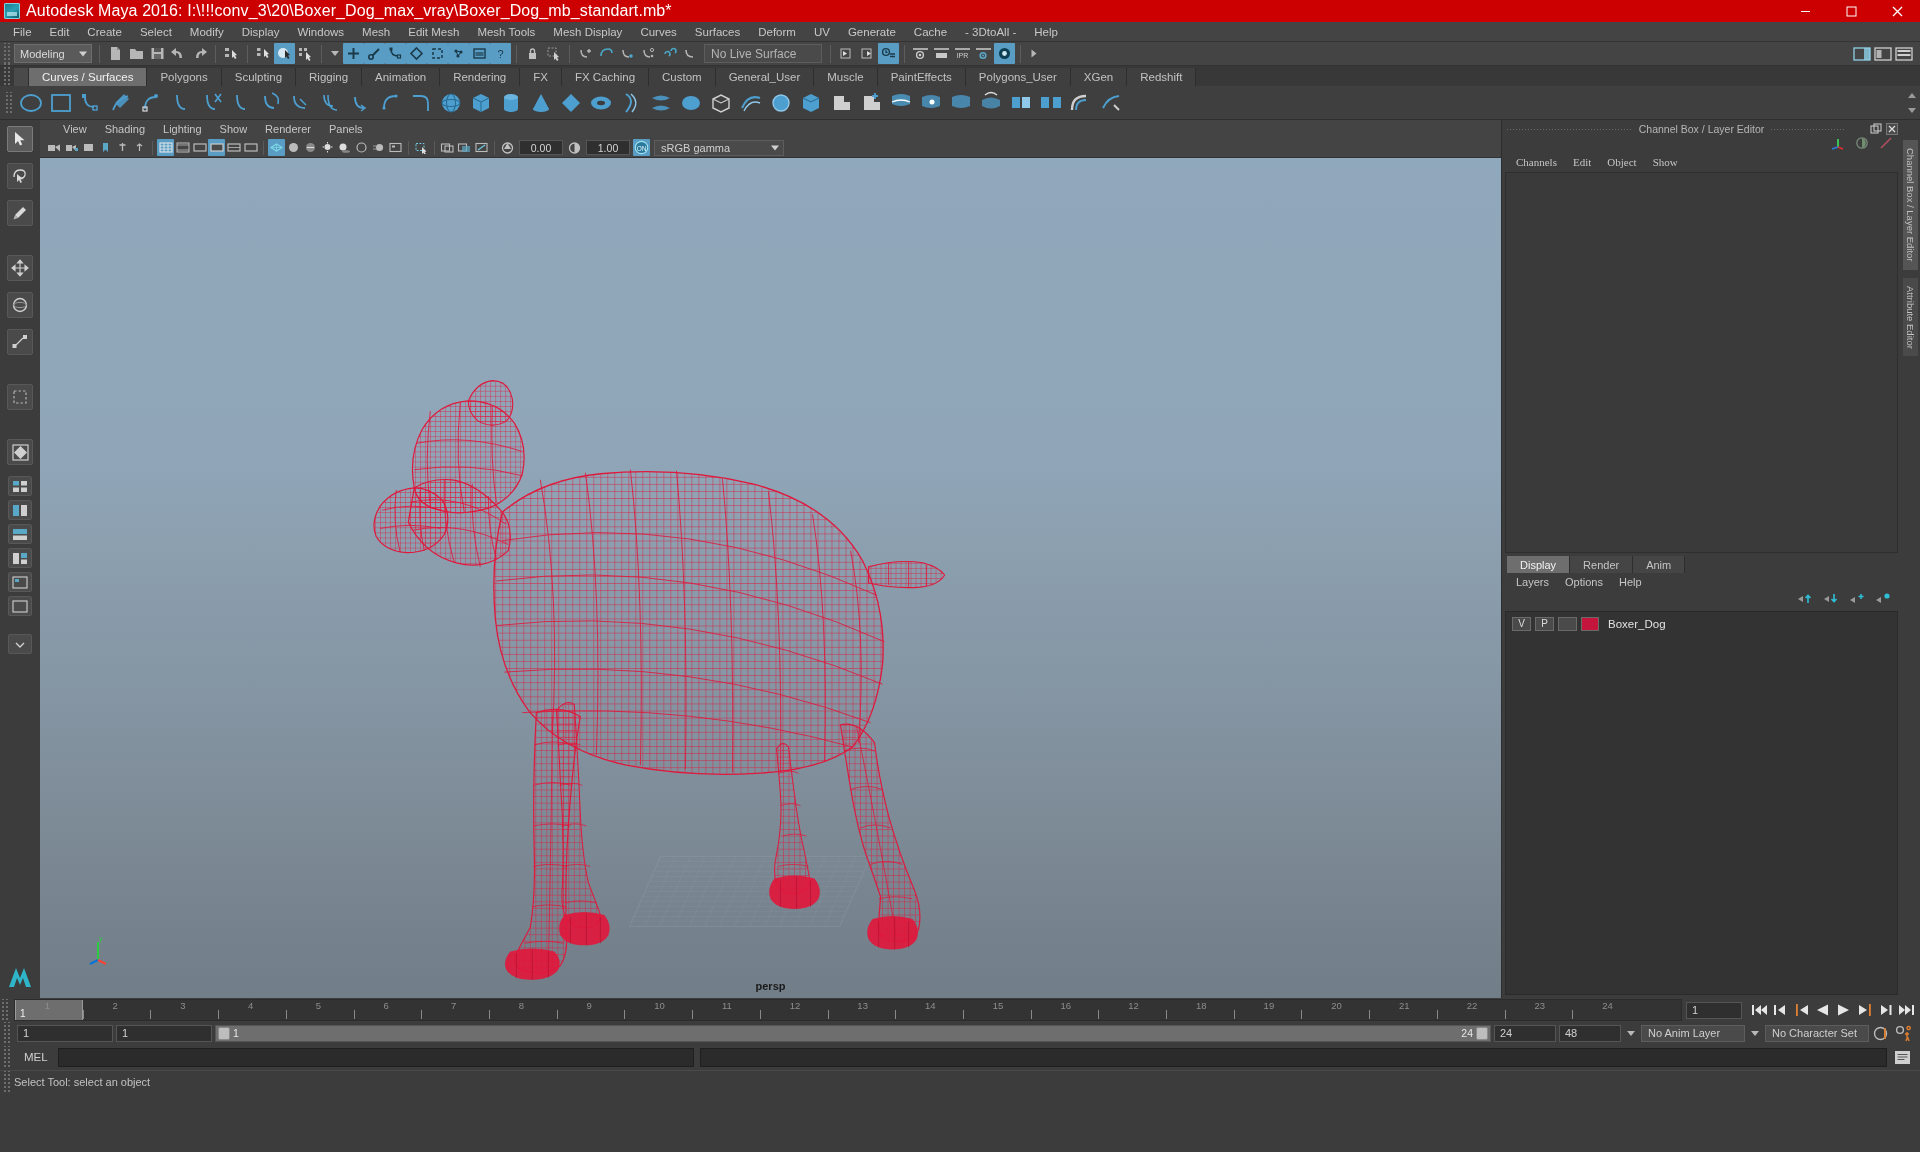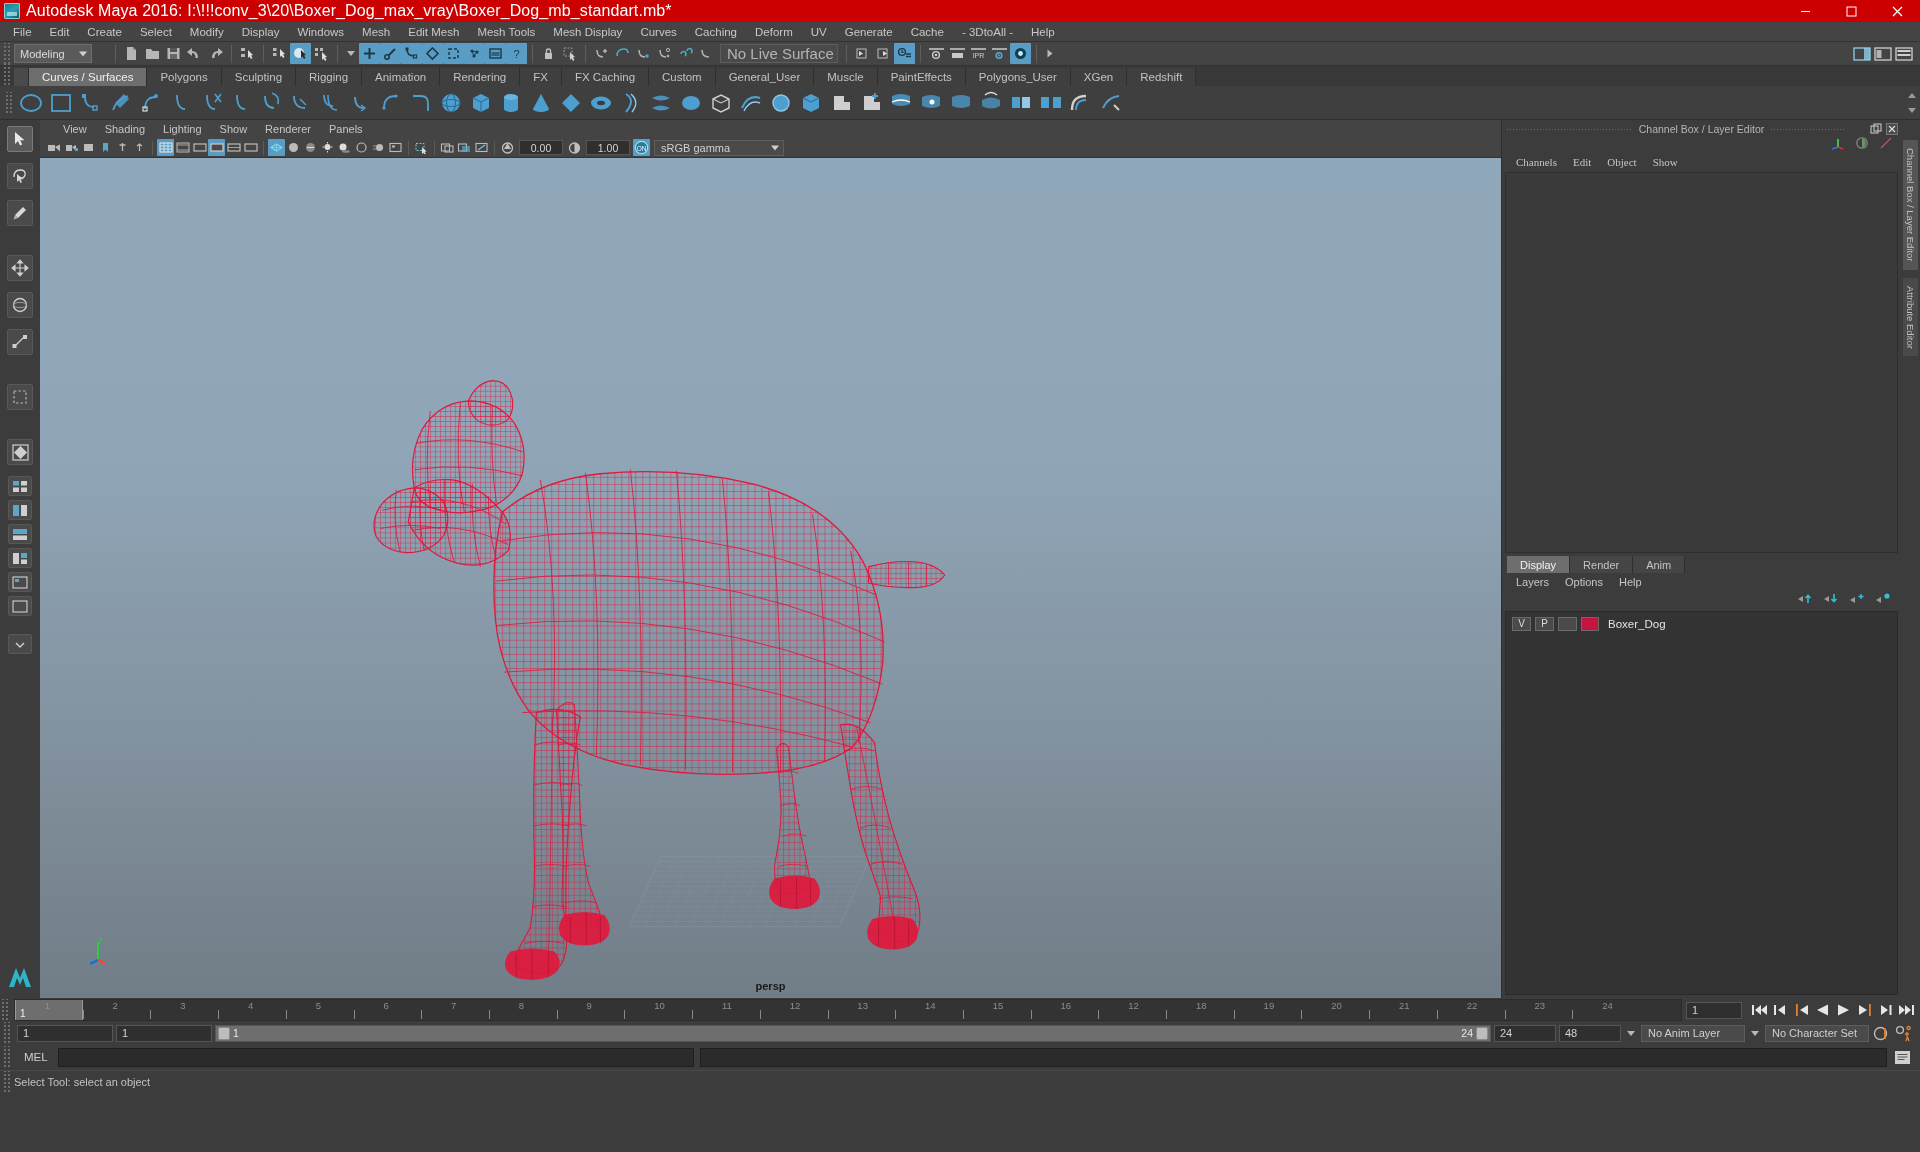--- a/index.html
+++ b/index.html
@@ -55,37 +55,37 @@
   }
   .grip {
     width: 9px; height: 22px; flex: none;
     background-image: radial-gradient(#6e6e6e 1px, transparent 1px);
     background-size: 4px 4px; background-position: 1px 2px;
     margin-right: 3px;
   }
   .mode-select {
     width: 78px; height: 19px; background: #5a5a5a; border: 1px solid #6d6d6d;
     color: #dcdcdc; font-size: 11px; display: flex; align-items: center;
-    padding-left: 5px; position: relative; margin-right:18px;
+    padding-left: 5px; position: relative; margin-right:2px;
   }
   .mode-select .arrow {
     position:absolute; right:4px; top:50%; transform: translateY(-50%);
     width:0; height:0; border-left:4px solid transparent; border-right:4px solid transparent;
     border-top:5px solid #cfcfcf;
   }
   .sep { width:1px; height:18px; background:#5d5d5d; margin: 0 5px; flex:none; }
   .tbtn {
     width: 21px; height: 21px; display:flex; align-items:center; justify-content:center;
     flex: none; border-radius: 1px;
   }
   .tbtn.on { background:#5a9dc4; }
   .tbtn svg { display:block; }
   .livefield {
     width: 118px; height: 19px; background:#4a4a4a; border:1px solid #5d5d5d;
-    color:#b4b4b4; font-size:15px; display:flex; align-items:center; padding-left:6px;
+    color:#b4b4b4; font-size:12px; display:flex; align-items:center; padding-left:6px;
     margin: 0 3px;
   }
   .tiny-arrow {
     width:0;height:0;border-left:4px solid transparent;border-right:4px solid transparent;
     border-top:5px solid #b8b8b8; margin: 0 4px;
   }
 
   
   .shelftabs {
     height: 20px; background: #383838; display:flex; align-items:flex-end;
@@ -321,21 +321,21 @@
   <div class="menu-item">Create</div>
   <div class="menu-item">Select</div>
   <div class="menu-item">Modify</div>
   <div class="menu-item">Display</div>
   <div class="menu-item">Windows</div>
   <div class="menu-item">Mesh</div>
   <div class="menu-item">Edit Mesh</div>
   <div class="menu-item">Mesh Tools</div>
   <div class="menu-item">Mesh Display</div>
   <div class="menu-item">Curves</div>
-  <div class="menu-item">Caching</div>
+  <div class="menu-item">Surfaces</div>
   <div class="menu-item">Deform</div>
   <div class="menu-item">UV</div>
   <div class="menu-item">Generate</div>
   <div class="menu-item">Cache</div>
   <div class="menu-item">- 3DtoAll -</div>
   <div class="menu-item">Help</div>
 </div>
 
 <div class="statusline">
   <div class="grip"></div>

